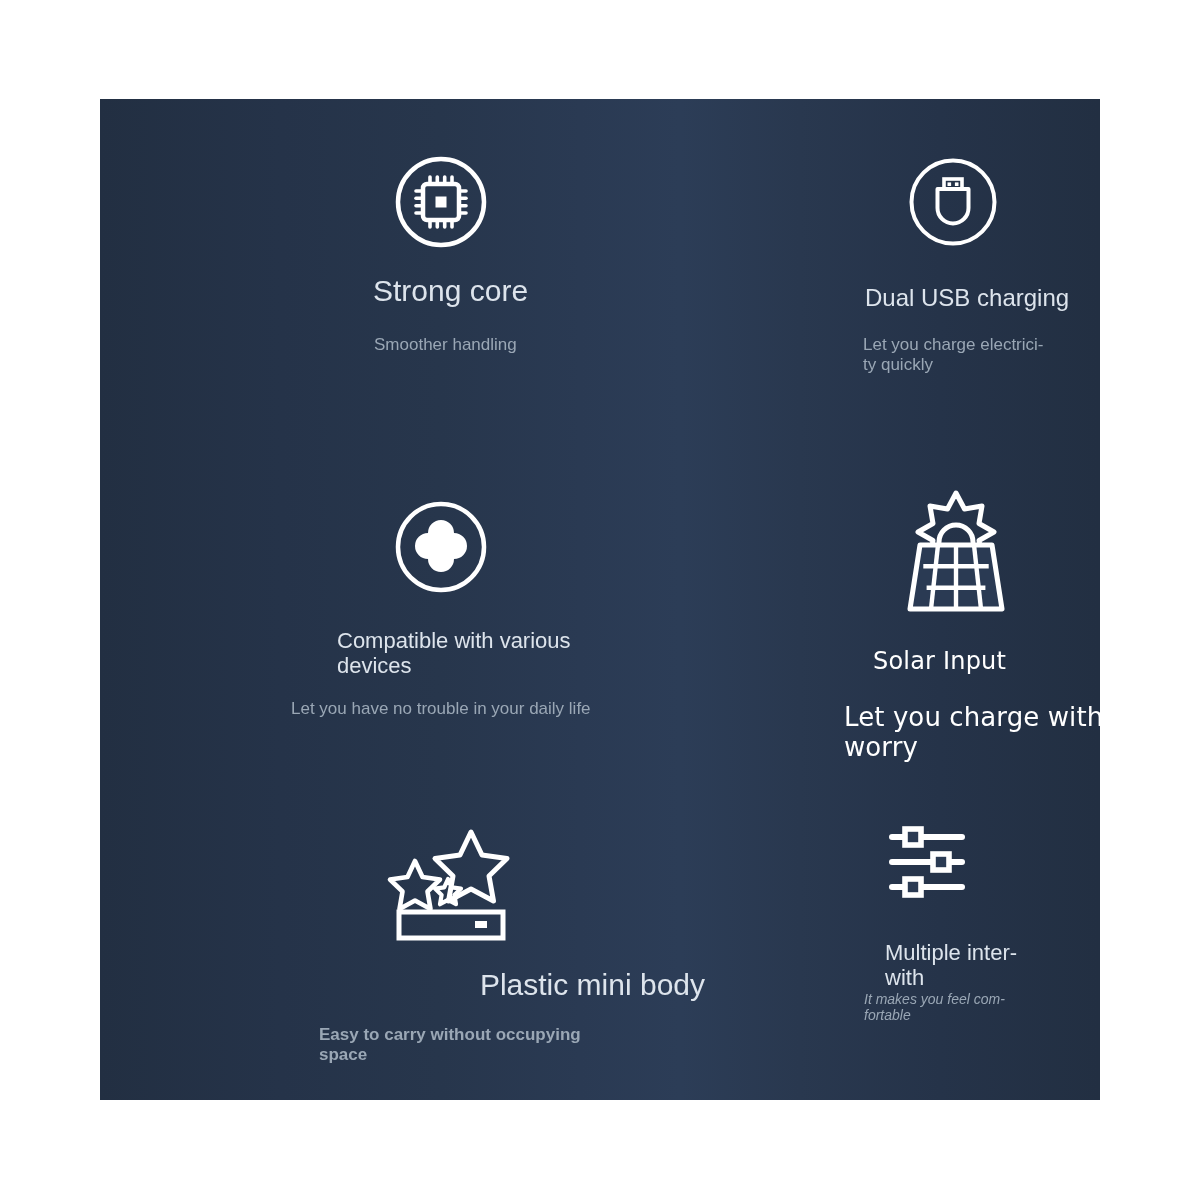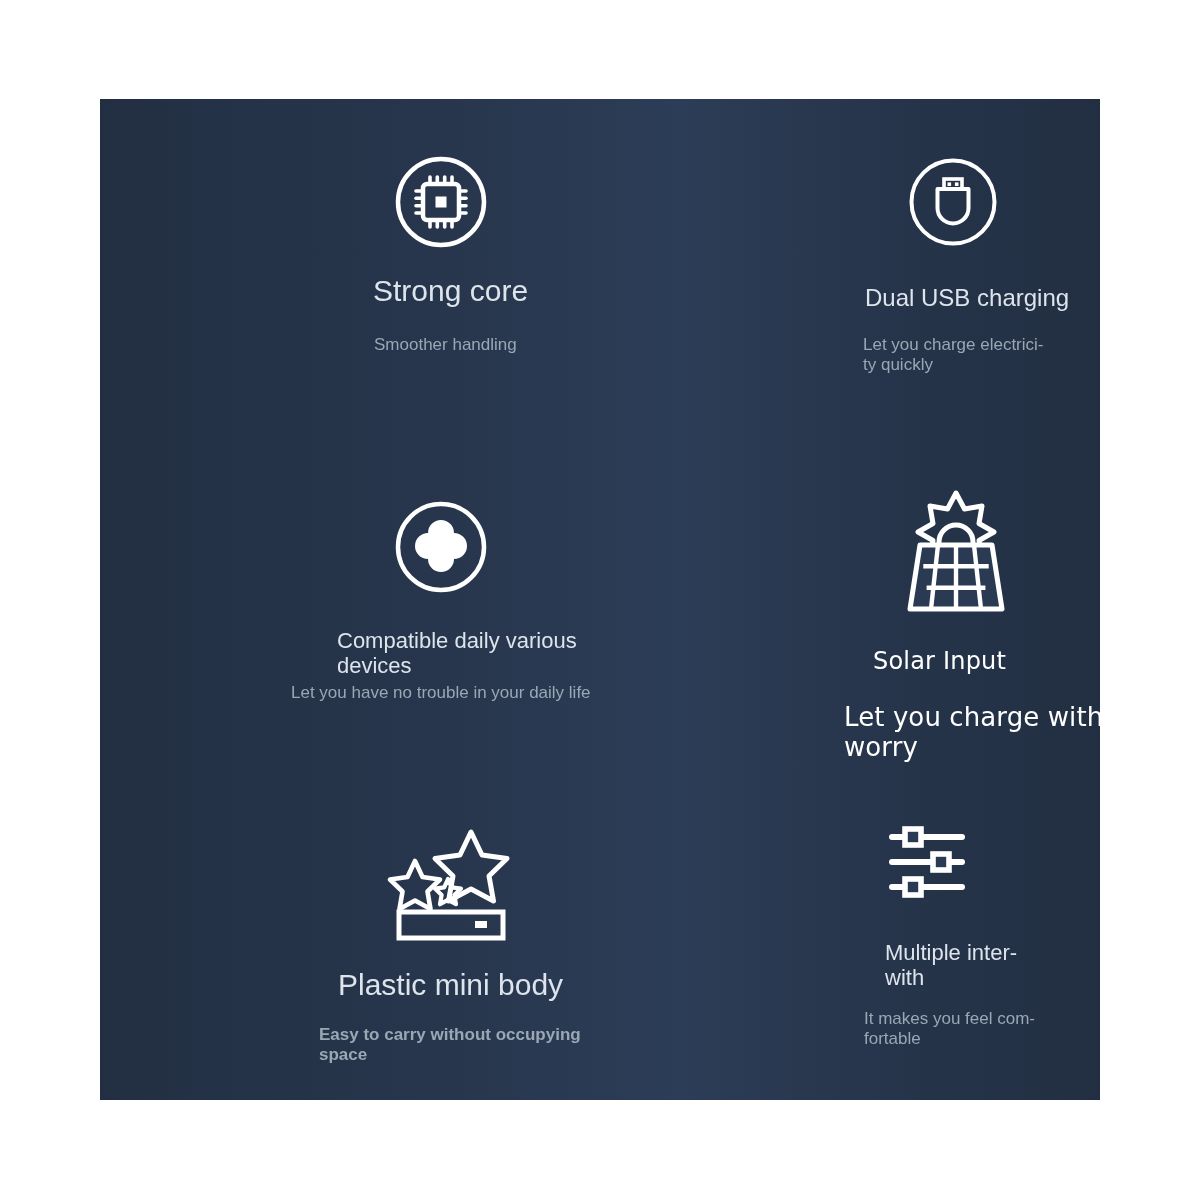--- a/index.html
+++ b/index.html
@@ -73,21 +73,21 @@
   
   #cell-dual-usb         { left: 663px; top: 55px;  width: 420px; }
   #cell-dual-usb .icon-wrap { margin-left: 142px; }
   #cell-dual-usb .title     { font-size: 24px; margin-top: 34px; margin-left: 102px; }
   #cell-dual-usb .subtitle  { font-size: 17px; margin-top: 23px; margin-left: 100px; }
 
   
   #cell-compatible       { left: 175px; top: 400px; width: 430px; }
   #cell-compatible .icon-wrap { margin-left: 118px; }
   #cell-compatible .title     { font-size: 22px; margin-top: 33px; margin-left: 62px; }
-  #cell-compatible .subtitle  { font-size: 17px; margin-top: 4px; margin-left: 16px; }
+  #cell-compatible .subtitle  { font-size: 17px; margin-top: 20px; margin-left: 16px; }
 
   
   #cell-solar            { left: 663px; top: 388px; width: 440px; }
   #cell-solar .icon-wrap  { margin-left: 135px; }
   #cell-solar .title {
     font-size: 24px;
     margin-top: 31px;
     margin-left: 110px;
     color: #ffffff;
     font-family: "DejaVu Sans", sans-serif;
@@ -98,28 +98,28 @@
     margin-top: 26px;
     margin-left: 81px;
     color: #ffffff;
     font-family: "DejaVu Sans", sans-serif;
     letter-spacing: .1px;
   }
 
   
   #cell-plastic          { left: 175px; top: 725px; width: 430px; }
   #cell-plastic .icon-wrap { margin-left: 110px; }
-  #cell-plastic .title     { font-size: 30px; margin-top: 26px; margin-left: 63px; }
+  #cell-plastic .title     { font-size: 30px; margin-top: 26px; margin-left: 63px; text-align: right; }
   #cell-plastic .subtitle  { font-size: 17px; margin-top: 22px; margin-left: 44px; font-weight: bold; }
 
   
   #cell-interfaces       { left: 663px; top: 725px; width: 420px; }
   #cell-interfaces .icon-wrap { margin-left: 125px; }
   #cell-interfaces .title     { font-size: 22px; margin-top: 40px; margin-left: 122px; }
-  #cell-interfaces .subtitle  { font-size: 17px; margin-top: 18px; margin-left: 101px; }
+  #cell-interfaces .subtitle  { font-size: 14px; margin-left: 101px; font-style: italic; }
 
   svg { display: block; }
 </style>
 </head>
 <body>
 
 <div class="page">
   <div class="panel">
 
     <div class="cell" id="cell-dual-usb">
@@ -175,21 +175,21 @@
                    a13 13 0 0 1 13 13
                    a13 13 0 0 1 13 13
                    a13 13 0 0 1 -13 13
                    a13 13 0 0 1 -13 13
                    a13 13 0 0 1 -13 -13
                    a13 13 0 0 1 -13 -13
                    a13 13 0 0 1 13 -13
                    a13 13 0 0 1 13 -13 Z" fill="#ffffff"></path>
         </svg>
       </span>
-      <p class="title">Compatible daily various
+      <p class="title">Compatible with various
 devices</p>
       <p class="subtitle">Let you have no trouble in your daily life</p>
     </div>
 
     <div class="cell" id="cell-solar">
       <span class="icon-wrap">
         <svg width="116" height="130" viewBox="0 0 116 130">
 
           <path d="M58 6 L66.5 22 L84 19 L81 36.5 L96 45 L81 53.5
                    L84 71 L66.5 68 L58 83 L49.5 68 L32 71 L35 53.5

